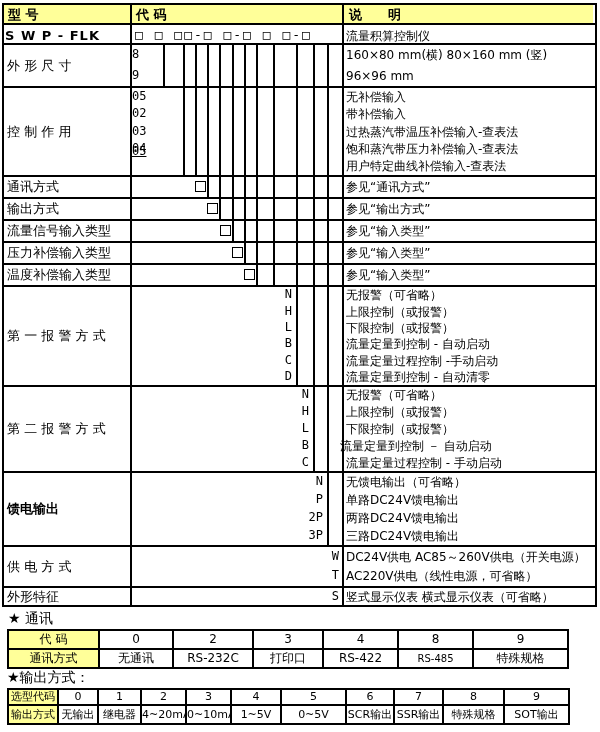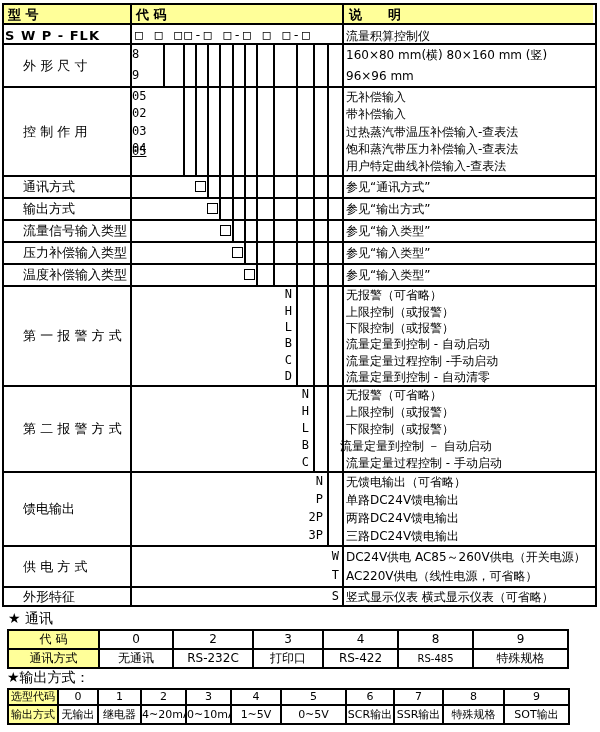--- a/index.html
+++ b/index.html
@@ -5,21 +5,21 @@
   html,body{margin:0;padding:0;background:#fff;}
   #page{position:relative;width:600px;height:732px;background:#fff;overflow:hidden;
         font-family:"DejaVu Sans","Liberation Sans",sans-serif;color:#000;}
   .abs{position:absolute;}
   .t{position:absolute;white-space:nowrap;}
   .bold{font-weight:bold;}
   .hline{position:absolute;height:2px;background:#000;}
   .vline{position:absolute;width:2px;background:#000;}
   .wall{position:absolute;width:2px;background:#000;}
   .rowlabel{position:absolute;display:flex;align-items:center;font-size:13px;
-            padding-left:19px;letter-spacing:0px;white-space:nowrap;}
+            padding-left:3px;letter-spacing:0px;white-space:nowrap;}
   .codeL{position:absolute;font-size:12px;font-family:"DejaVu Sans Mono","Liberation Mono",monospace;}
   .codeR{position:absolute;font-size:12px;text-align:right;
          font-family:"DejaVu Sans Mono","Liberation Mono",monospace;}
   .cbox{position:absolute;width:9px;height:9px;border:1px solid #000;background:#fff;}
   .desc{position:absolute;font-size:12px;white-space:nowrap;}
   .btable{position:absolute;background:#000;}
   .bcell{position:absolute;background:#fff;text-align:center;overflow:hidden;white-space:nowrap;}
   .yellow{background:#FFFF99;}
 </style>
 </head>
@@ -78,21 +78,21 @@
       <div class="desc" style="left: 346px; top: 387px; height: 16px; line-height: 16px;">无报警（可省略）</div>
       <div class="codeR" style="left: 249px; width: 60px; top: 387px;">N</div>
       <div class="desc" style="left: 346px; top: 404px; height: 16px; line-height: 16px;">上限控制（或报警）</div>
       <div class="codeR" style="left: 249px; width: 60px; top: 404px;">H</div>
       <div class="desc" style="left: 346px; top: 421px; height: 16px; line-height: 16px;">下限控制（或报警）</div>
       <div class="codeR" style="left: 249px; width: 60px; top: 421px;">L</div>
       <div class="desc" style="left: 340px; top: 438px; height: 16px; line-height: 16px;">流量定量到控制 － 自动启动</div>
       <div class="codeR" style="left: 249px; width: 60px; top: 438px;">B</div>
       <div class="desc" style="left: 346px; top: 455px; height: 16px; line-height: 16px;">流量定量过程控制 - 手动启动</div>
       <div class="codeR" style="left: 249px; width: 60px; top: 455px;">C</div>
-      <div class="rowlabel" style="left: 4px; top: 473px; width: 122px; height: 72px;">馈电输出</div>
+      <div class="rowlabel" style="left: 4px; top: 473px; width: 122px; height: 72px; font-weight: bold;">馈电输出</div>
       <div class="desc" style="left: 346px; top: 474px; height: 16px; line-height: 16px;">无馈电输出（可省略）</div>
       <div class="codeR" style="left: 263px; width: 60px; top: 474px;">N</div>
       <div class="desc" style="left: 346px; top: 492px; height: 16px; line-height: 16px;">单路DC24V馈电输出</div>
       <div class="codeR" style="left: 263px; width: 60px; top: 492px;">P</div>
       <div class="desc" style="left: 346px; top: 510px; height: 16px; line-height: 16px;">两路DC24V馈电输出</div>
       <div class="codeR" style="left: 263px; width: 60px; top: 510px;">2P</div>
       <div class="desc" style="left: 346px; top: 528px; height: 16px; line-height: 16px;">三路DC24V馈电输出</div>
       <div class="codeR" style="left: 263px; width: 60px; top: 528px;">3P</div>
       <div class="rowlabel" style="left: 4px; top: 547px; width: 122px; height: 39px;">供 电 方 式</div>
       <div class="desc" style="left: 346px; top: 549px; height: 16px; line-height: 16px;">DC24V供电 AC85～260V供电（开关电源）</div>

